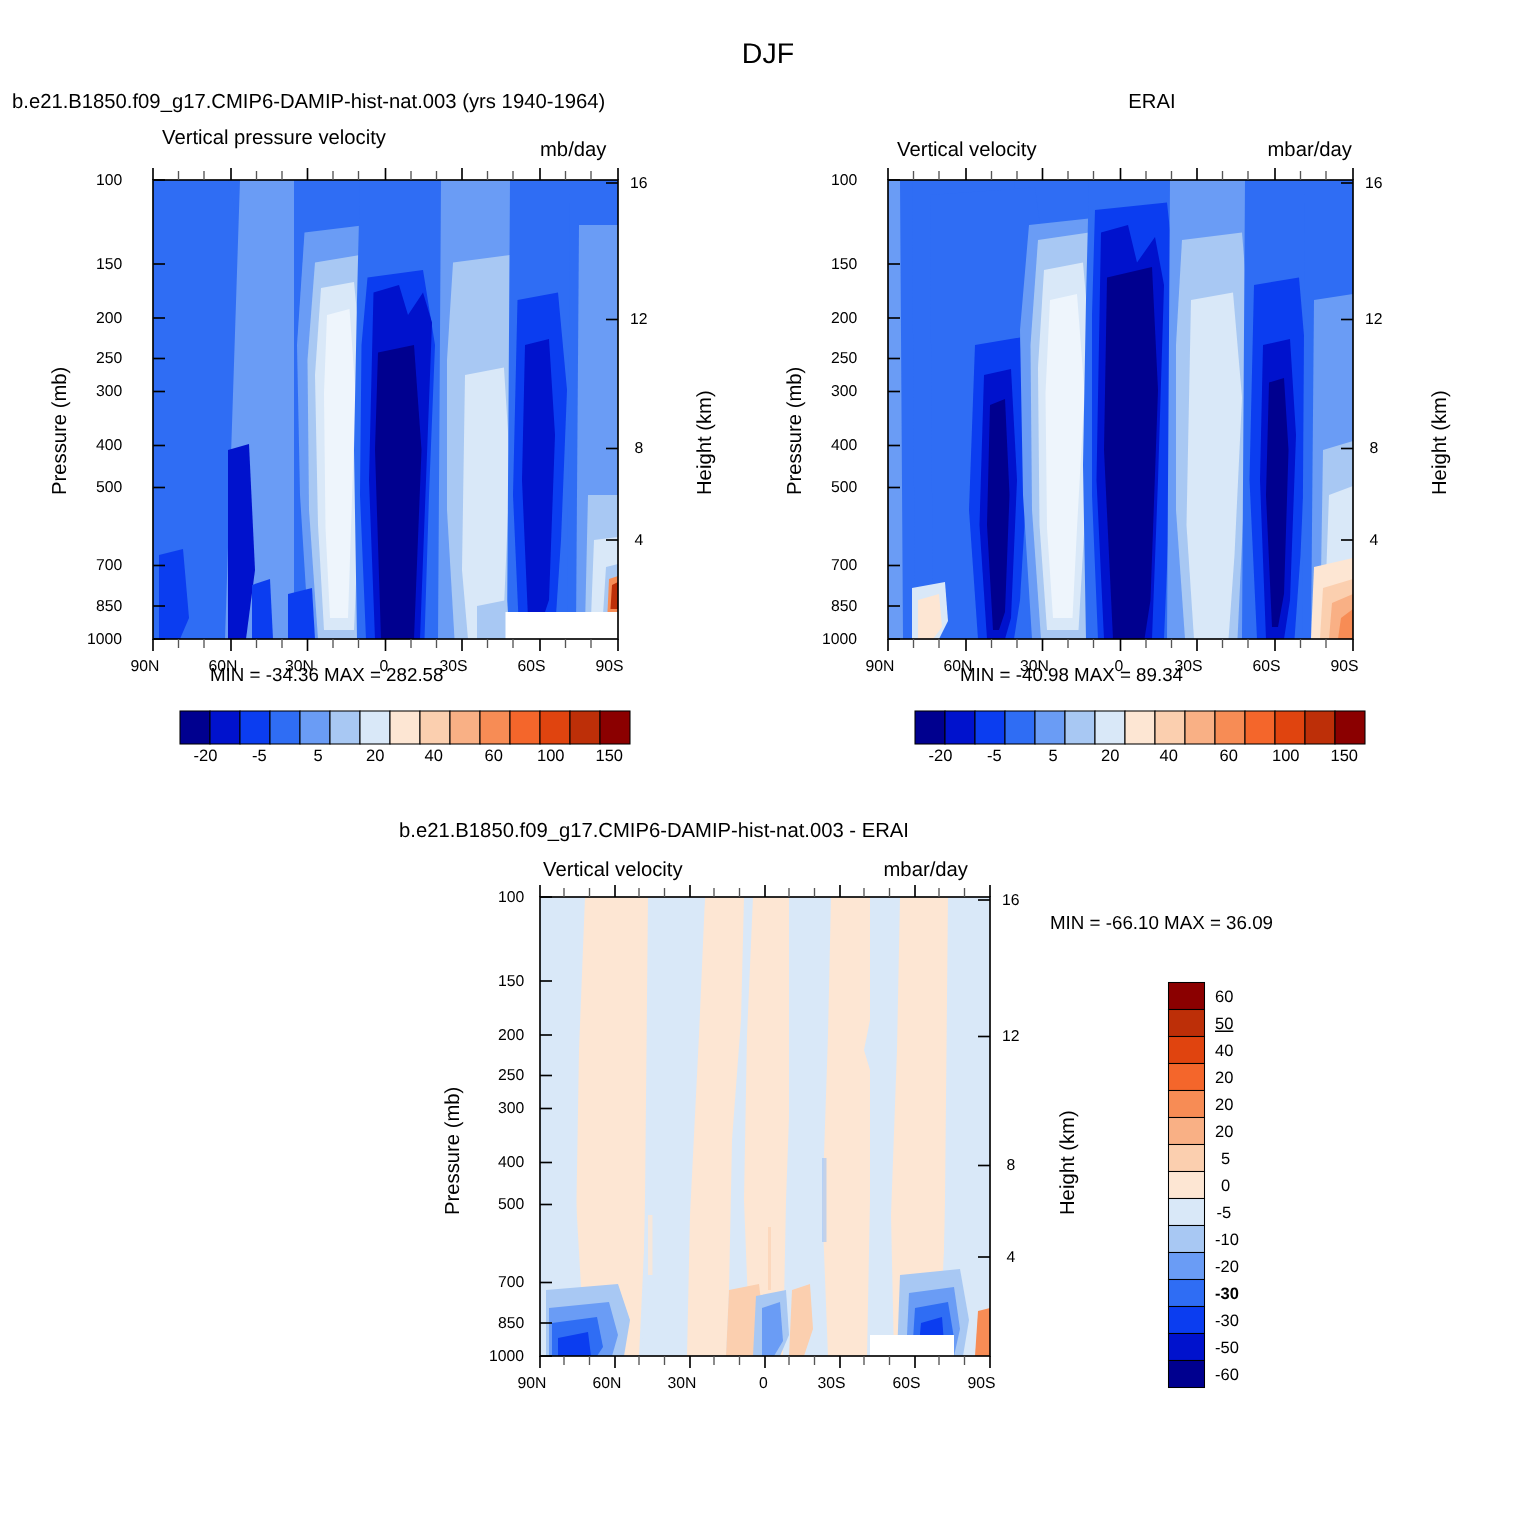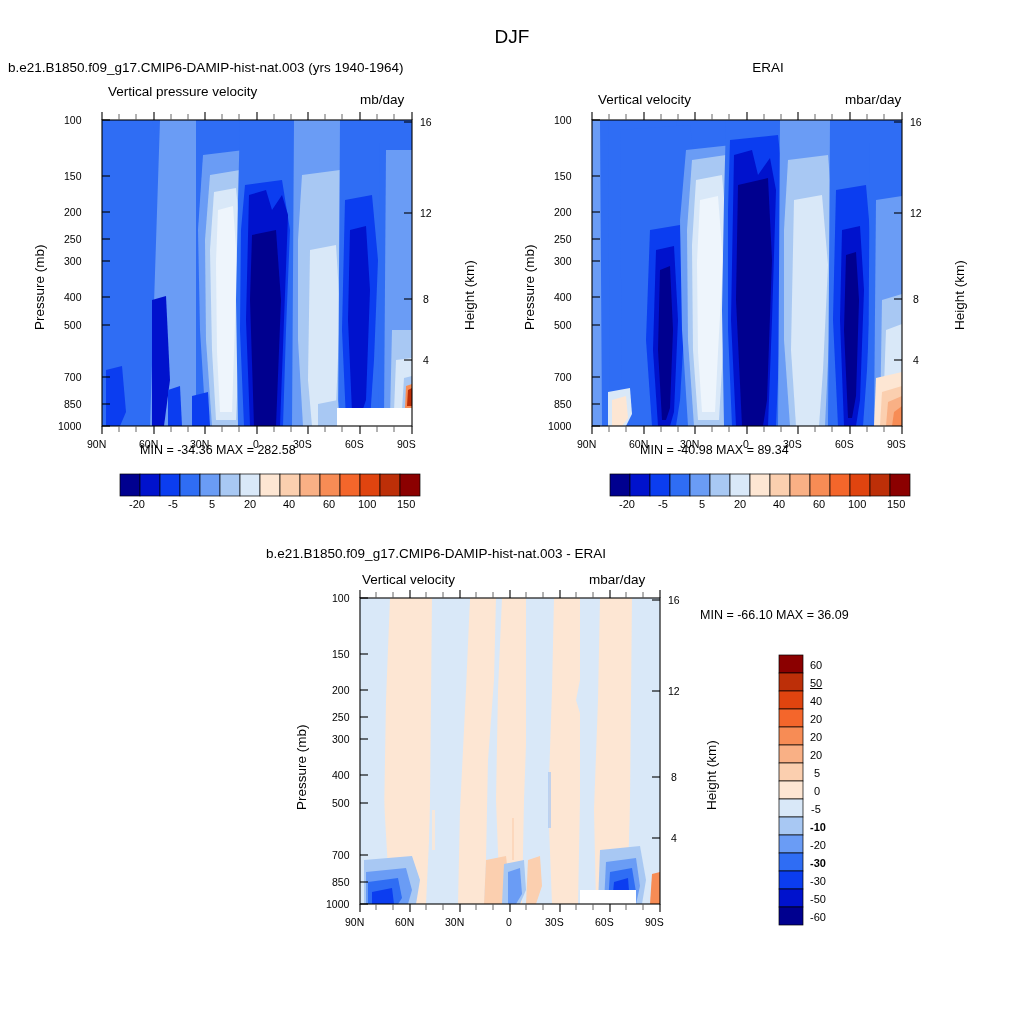--- a/index.html
+++ b/index.html
@@ -520,20 +520,20 @@
   <div style="position:relative;height:270px;">
     <div class="abs cbv-lab" style="left:0;top:4px;">60</div>
     <div class="abs cbv-lab" style="left:0;top:22px;text-decoration:underline;">50</div>
     <div class="abs cbv-lab" style="left:0;top:40px;">40</div>
     <div class="abs cbv-lab" style="left:0;top:58px;">20</div>
     <div class="abs cbv-lab" style="left:0;top:76px;">20</div>
     <div class="abs cbv-lab" style="left:0;top:94px;">20</div>
     <div class="abs cbv-lab" style="left:4px;top:112px;">5</div>
     <div class="abs cbv-lab" style="left:4px;top:130px;">0</div>
     <div class="abs cbv-lab" style="left:1px;top:148px;">-5</div>
-    <div class="abs cbv-lab" style="left:0;top:166px;font-weight:bold;">-10</div>
+    <div class="abs cbv-lab" style="left:0;top:166px;">-10</div>
     <div class="abs cbv-lab" style="left:0;top:184px;">-20</div>
     <div class="abs cbv-lab" style="left:0;top:202px;font-weight:bold;">-30</div>
     <div class="abs cbv-lab" style="left:0;top:220px;">-30</div>
     <div class="abs cbv-lab" style="left:0;top:238px;">-50</div>
     <div class="abs cbv-lab" style="left:0;top:256px;">-60</div>
   </div>
 </div>
 
 </body></html>

